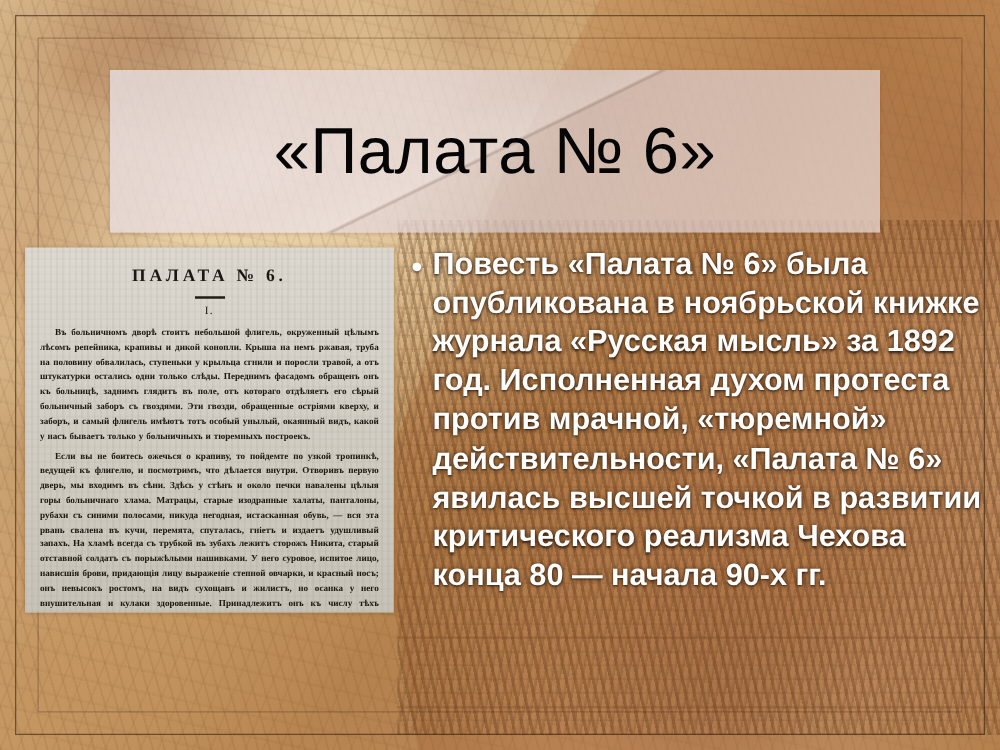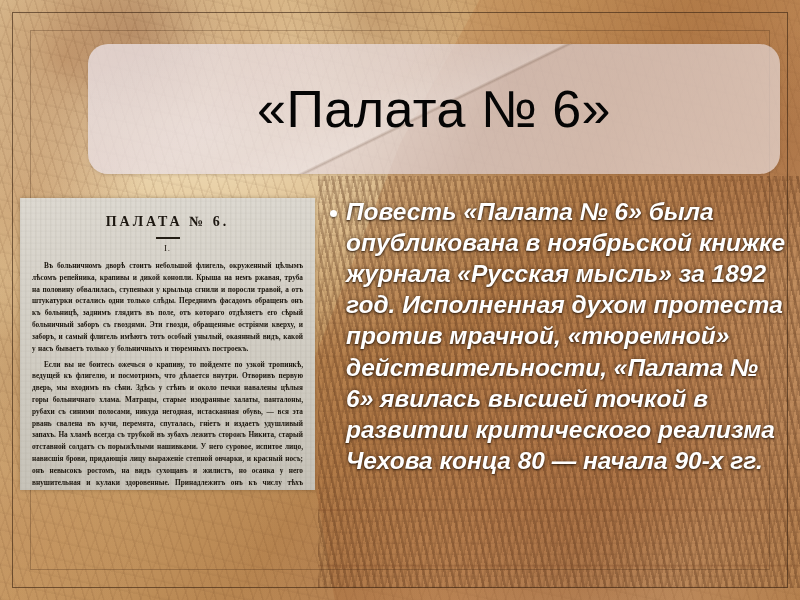--- a/index.html
+++ b/index.html
@@ -97,23 +97,23 @@
   .frame-inner {
     position: absolute;
     left: 30px; top: 30px; right: 30px; bottom: 30px;
     border: 1px solid rgba(70,44,22,0.30);
     pointer-events: none;
   }
 
   
   .title-panel {
     position: absolute;
-    left: 88px; top: 44px;
-    width: 692px; height: 130px;
-    border-radius: 20px;
+    left: 88px; top: 56px;
+    width: 616px; height: 130px;
+    border-radius: 0;
     background: linear-gradient(118deg,
         rgba(233,223,226,0.80) 0%,
         rgba(228,214,214,0.78) 42%,
         rgba(214,199,201,0.72) 58%,
         rgba(230,214,208,0.76) 100%);
     box-shadow: 0 1px 3px rgba(60,38,20,0.18);
   }
   
   .title-sheen {
     position: absolute;
@@ -199,21 +199,20 @@
   
   .scan-blur { filter: blur(0.32px) contrast(1.08); }
 
   
   .bullet-block {
     position: absolute;
     left: 330px; top: 196px;
     width: 462px;
     display: flex;
     align-items: flex-start;
-    font-style: italic;
   }
   .bullet-dot {
     width: 7px; height: 7px;
     border-radius: 50%;
     background: #ffffff;
     margin: 14px 9px 0 0;
     flex: 0 0 auto;
     box-shadow: 0 1px 2px rgba(0,0,0,0.55);
   }
   .bullet-text {

